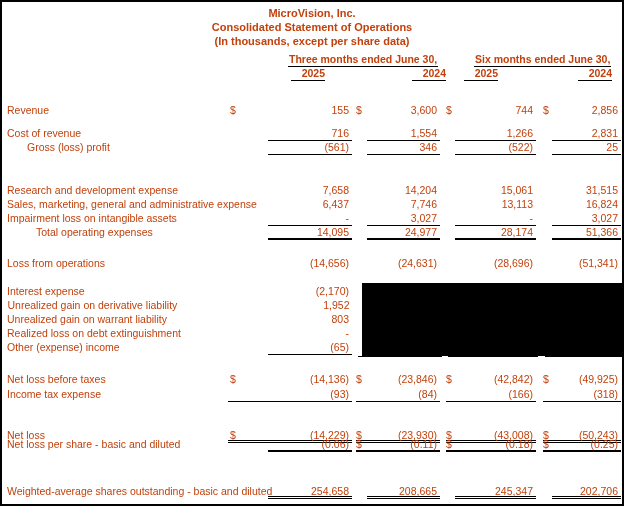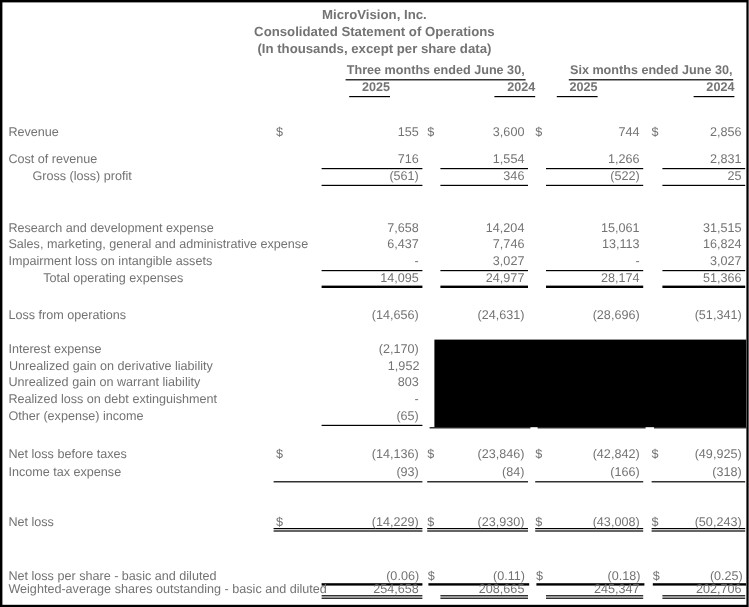--- a/index.html
+++ b/index.html
@@ -1,18 +1,18 @@
 <!DOCTYPE html>
 <html><head>
 <meta charset="utf-8">
 <style>
   html,body{margin:0;padding:0;background:#fff;}
   .sheet{
     position:relative;width:624px;height:506px;box-sizing:border-box;
-    border:2px solid #000;background:#fff;color:#737373;
+    border:2px solid #000;background:#fff;color:#c2410c;
     font-family:"Liberation Sans",sans-serif;overflow:hidden;
   }
   .abs{position:absolute;}
   .title-line{left:0;width:620px;text-align:center;font-weight:bold;font-size:11px;line-height:14px;white-space:nowrap;}
   .t1{top:4px;} .t2{top:18px;} .t3{top:32px;}
   .colhead{top:51px;font-weight:bold;font-size:10.5px;line-height:13px;border-bottom:1px solid #000;white-space:nowrap;padding:0 1px;}
   .h-three{left:286px;} .h-six{left:472px;}
   .year{top:65px;width:34px;text-align:right;font-weight:bold;font-size:10.5px;line-height:13px;border-bottom:1px solid #000;}
   .y1{left:289px;} .y2{left:410px;} .y3{left:462px;} .y4{left:576px;}
 
@@ -360,21 +360,21 @@
     <div class="c c3 uld">
           <span class="d">$</span>
           <span class="n">(43,008)</span>
         </div>
     <div class="c c4 uld">
           <span class="d">$</span>
           <span class="n">(50,243)</span>
         </div>
   </div>
 
-  <div class="row" style="top: 472px; justify-content: space-between;">
+  <div class="row" style="top: 436px;">
     <div class="lbl">Net loss per share - basic and diluted</div>
     <div class="c c1">
           <span class="d"></span>
           <span class="n ul2">(0.06)</span>
         </div>
     <div class="c c2 ul2">
           <span class="d">$</span>
           <span class="n">(0.11)</span>
         </div>
     <div class="c c3 ul2">

